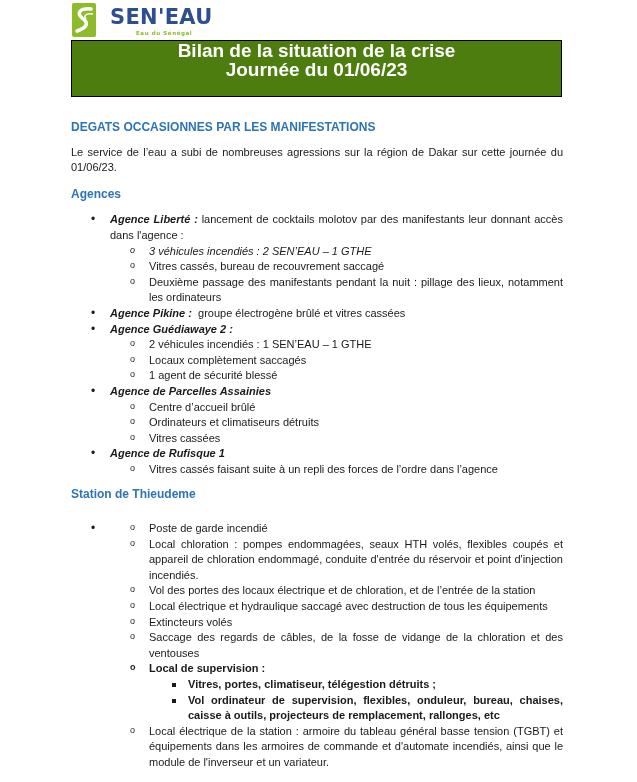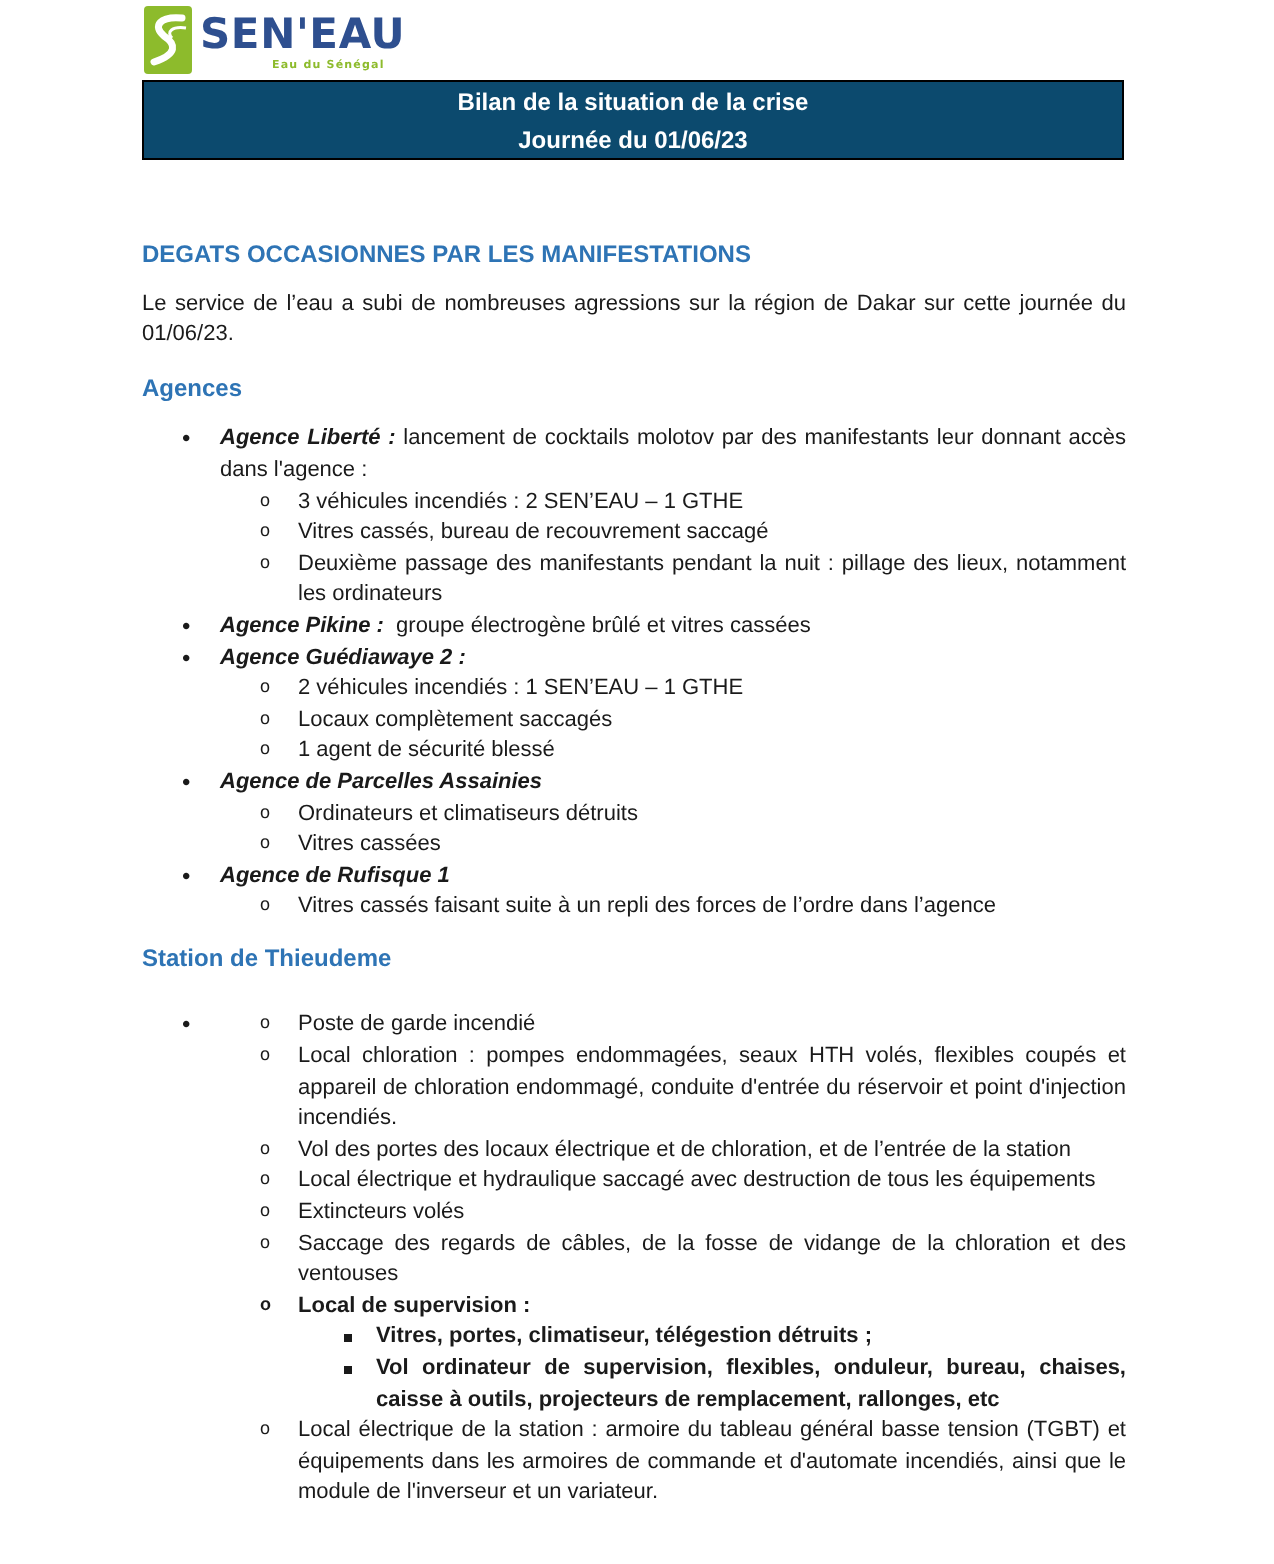--- a/index.html
+++ b/index.html
@@ -3,33 +3,33 @@
 <meta charset="utf-8">
 <style>
   html, body { margin: 0; padding: 0; background: #ffffff; }
   body {
     width: 637px; height: 782px; overflow: hidden; position: relative;
     font-family: "Liberation Sans", sans-serif; color: #1a1a1a;
   }
   .logo { position: absolute; left: 72px; top: 3px; width: 130px; height: 34px; }
   .logo-mark { position: absolute; left: 0; top: 0; width: 24px; height: 34px; }
   .logo-text {
-    position: absolute; left: 28px; top: 2px;
+    position: absolute; left: 38px; top: 2px;
     font-family: "DejaVu Sans", sans-serif; font-weight: bold; font-size: 21px;
     color: #2e4f8f; letter-spacing: 0.3px;
   }
   .logo-sub {
     position: absolute; left: 64px; top: 27px;
     font-family: "DejaVu Sans", sans-serif; font-weight: bold; font-size: 5.5px;
     color: #8dbb2c; letter-spacing: 0.6px;
   }
   .title-box {
-    position: absolute; left: 71px; top: 40px; width: 491px; height: 40px;
-    background: #0c4a6e; border: 1px solid #000;
-    text-align: center; color: #ffffff; font-weight: bold; font-size: 12px; line-height: 18.5px;
+    position: absolute; left: 71px; top: 40px; width: 491px; height: 57px;
+    background: #4d7c0f; border: 1px solid #000;
+    text-align: center; color: #ffffff; font-weight: bold; font-size: 19px; line-height: 18.5px;
     padding-top: 1px; box-sizing: border-box;
   }
   .title-box div { height: 18.5px; }
   .content { position: absolute; left: 71px; top: 120px; width: 492px; font-size: 11px; line-height: 15.6px; }
   .heading { color: #2e74b5; font-weight: bold; font-size: 12px; }
   .para { text-align: justify; }
   ul { margin: 0; padding: 0; list-style: none; }
   li { position: relative; }
   .l1 > li { padding-left: 39px; }
   .l1 > li::before { content: "\2022"; position: absolute; left: 20px; top: 0; font-size: 12px; }
@@ -60,39 +60,40 @@
 
 <div class="content">
   <div class="heading" style="margin-bottom:9px;">DEGATS OCCASIONNES PAR LES MANIFESTATIONS</div>
   <div class="para" style="margin-bottom:11px;">Le service de l’eau a subi de nombreuses agressions sur la région de Dakar sur cette journée du 01/06/23.</div>
   <div class="heading" style="margin-bottom:10px;">Agences</div>
 
   <ul class="l1">
     <li class="just">
       <span class="agency-name">Agence Liberté :</span><span>  lancement de cocktails molotov par des manifestants leur donnant accès dans l'agence :</span>
       <ul class="l2" style="margin-left:-39px;">
-        <li style="margin-left:39px;">3 véhicules incendiés : 2 SEN’EAU – 1 GTHE</li>
+        <li style="margin-left:39px;font-style:italic;">3 véhicules incendiés : 2 SEN’EAU – 1 GTHE</li>
         <li style="margin-left:39px;">Vitres cassés, bureau de recouvrement saccagé</li>
         <li style="margin-left:39px;">Deuxième passage des manifestants pendant la nuit : pillage des lieux, notamment les ordinateurs</li>
       </ul>
     </li>
     <li>
       <span class="agency-name">Agence Pikine :</span><span style="white-space:pre;">  groupe électrogène brûlé et vitres cassées</span>
     </li>
     <li>
       <span class="agency-name">Agence Guédiawaye 2 :</span>
       <ul class="l2" style="margin-left:-39px;">
         <li style="margin-left:39px;">2 véhicules incendiés : 1 SEN’EAU – 1 GTHE</li>
         <li style="margin-left:39px;">Locaux complètement saccagés</li>
         <li style="margin-left:39px;">1 agent de sécurité blessé</li>
       </ul>
     </li>
     <li>
       <span class="agency-name">Agence de Parcelles Assainies</span>
       <ul class="l2" style="margin-left:-39px;">
+        <li style="margin-left:39px;">Centre d’accueil brûlé</li>
         <li style="margin-left:39px;">Ordinateurs et climatiseurs détruits</li>
         <li style="margin-left:39px;">Vitres cassées</li>
       </ul>
     </li>
     <li>
       <span class="agency-name">Agence de Rufisque 1</span>
       <ul class="l2" style="margin-left:-39px;">
         <li style="margin-left:39px;">Vitres cassés faisant suite à un repli des forces de l’ordre dans l’agence</li>
       </ul>
     </li>

